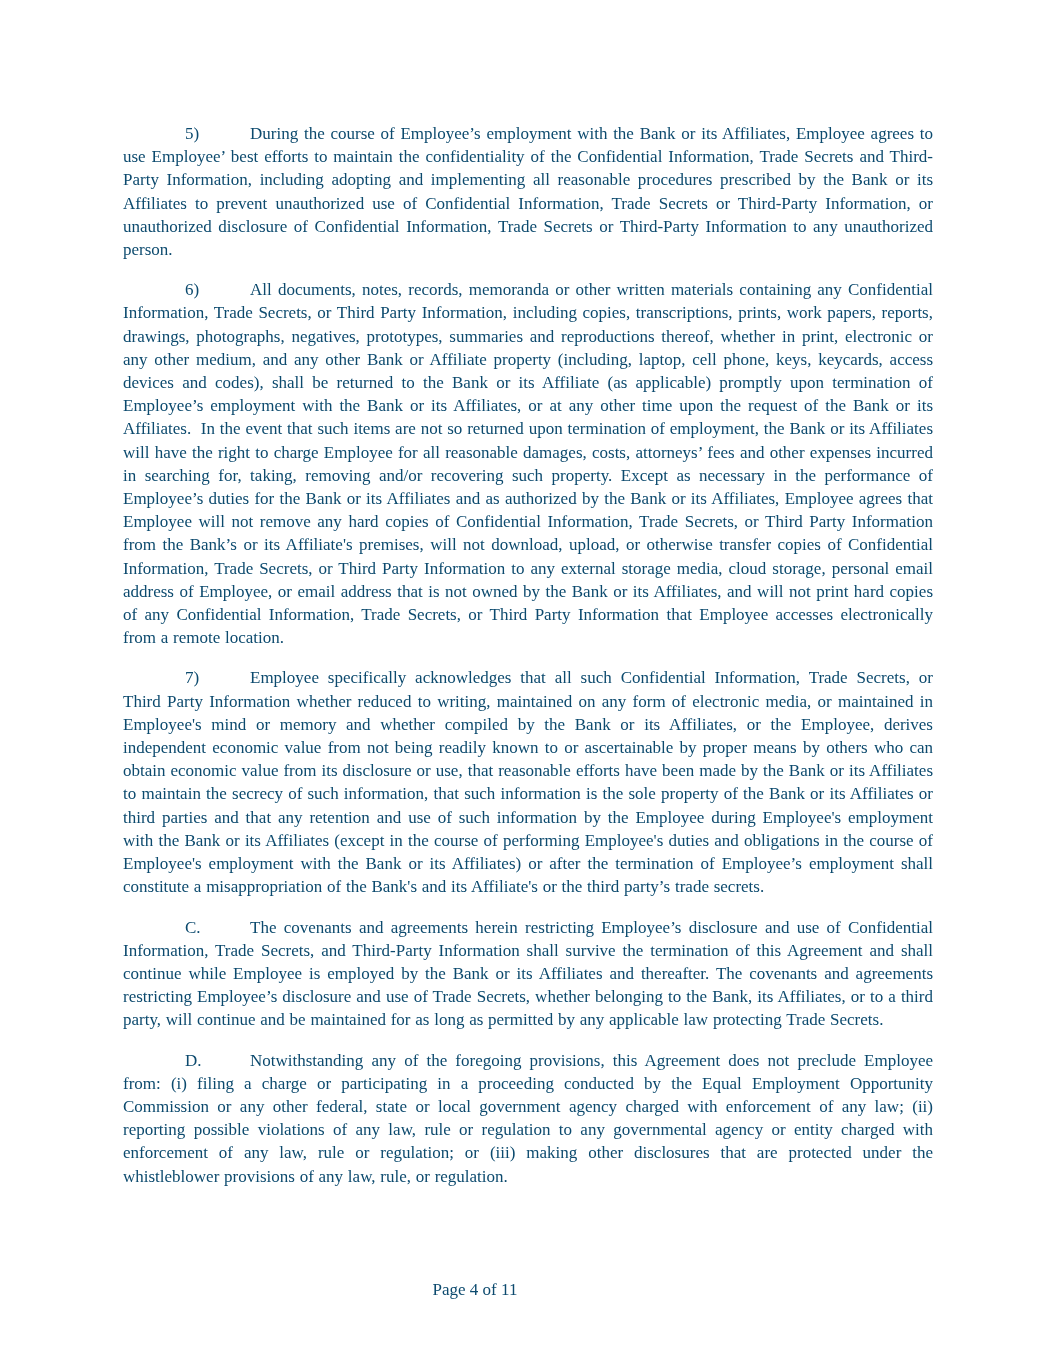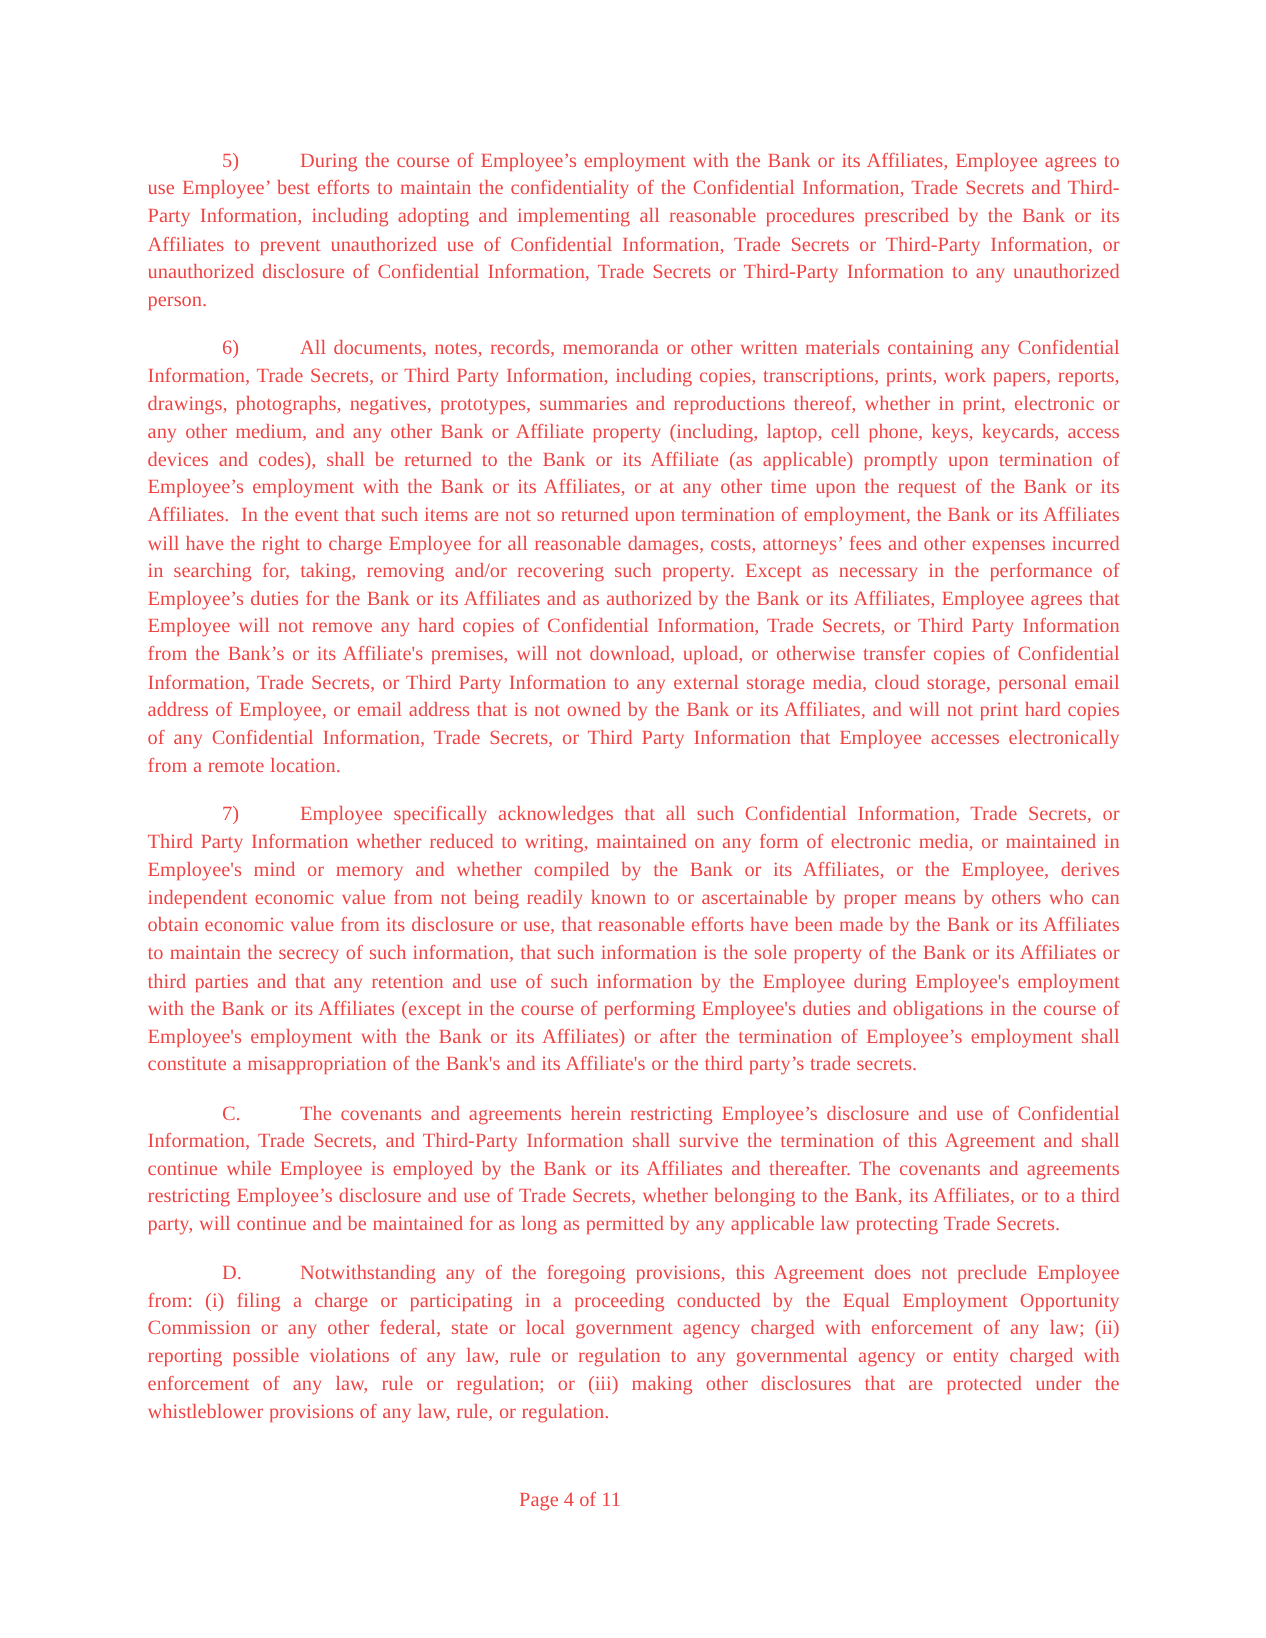--- a/index.html
+++ b/index.html
@@ -7,21 +7,21 @@
     padding: 0;
     background: #ffffff;
   }
   .page {
     position: relative;
     width: 1055px;
     height: 1365px;
     background: #ffffff;
     overflow: hidden;
     font-family: "Liberation Serif", "DejaVu Serif", serif;
-    color: #ef4444;
+    color: #0c4a6e;
   }
   .content {
     position: absolute;
     left: 123px;
     top: 122px;
     width: 810px;
   }
   p.para {
     margin: 0 0 17px 0;
     font-size: 17px;
@@ -31,21 +31,21 @@
     word-spacing: 0.5px;
   }
   p.para .label {
     display: inline-block;
     width: 65px;
     text-indent: 0;
   }
   .footer {
     position: absolute;
     left: 0;
-    top: 1238px;
+    top: 1278px;
     width: 950px;            
     text-align: center;
     font-size: 17px;
     line-height: 23.2px;
   }
 </style>
 </head>
 <body>
 
 <div class="page">

